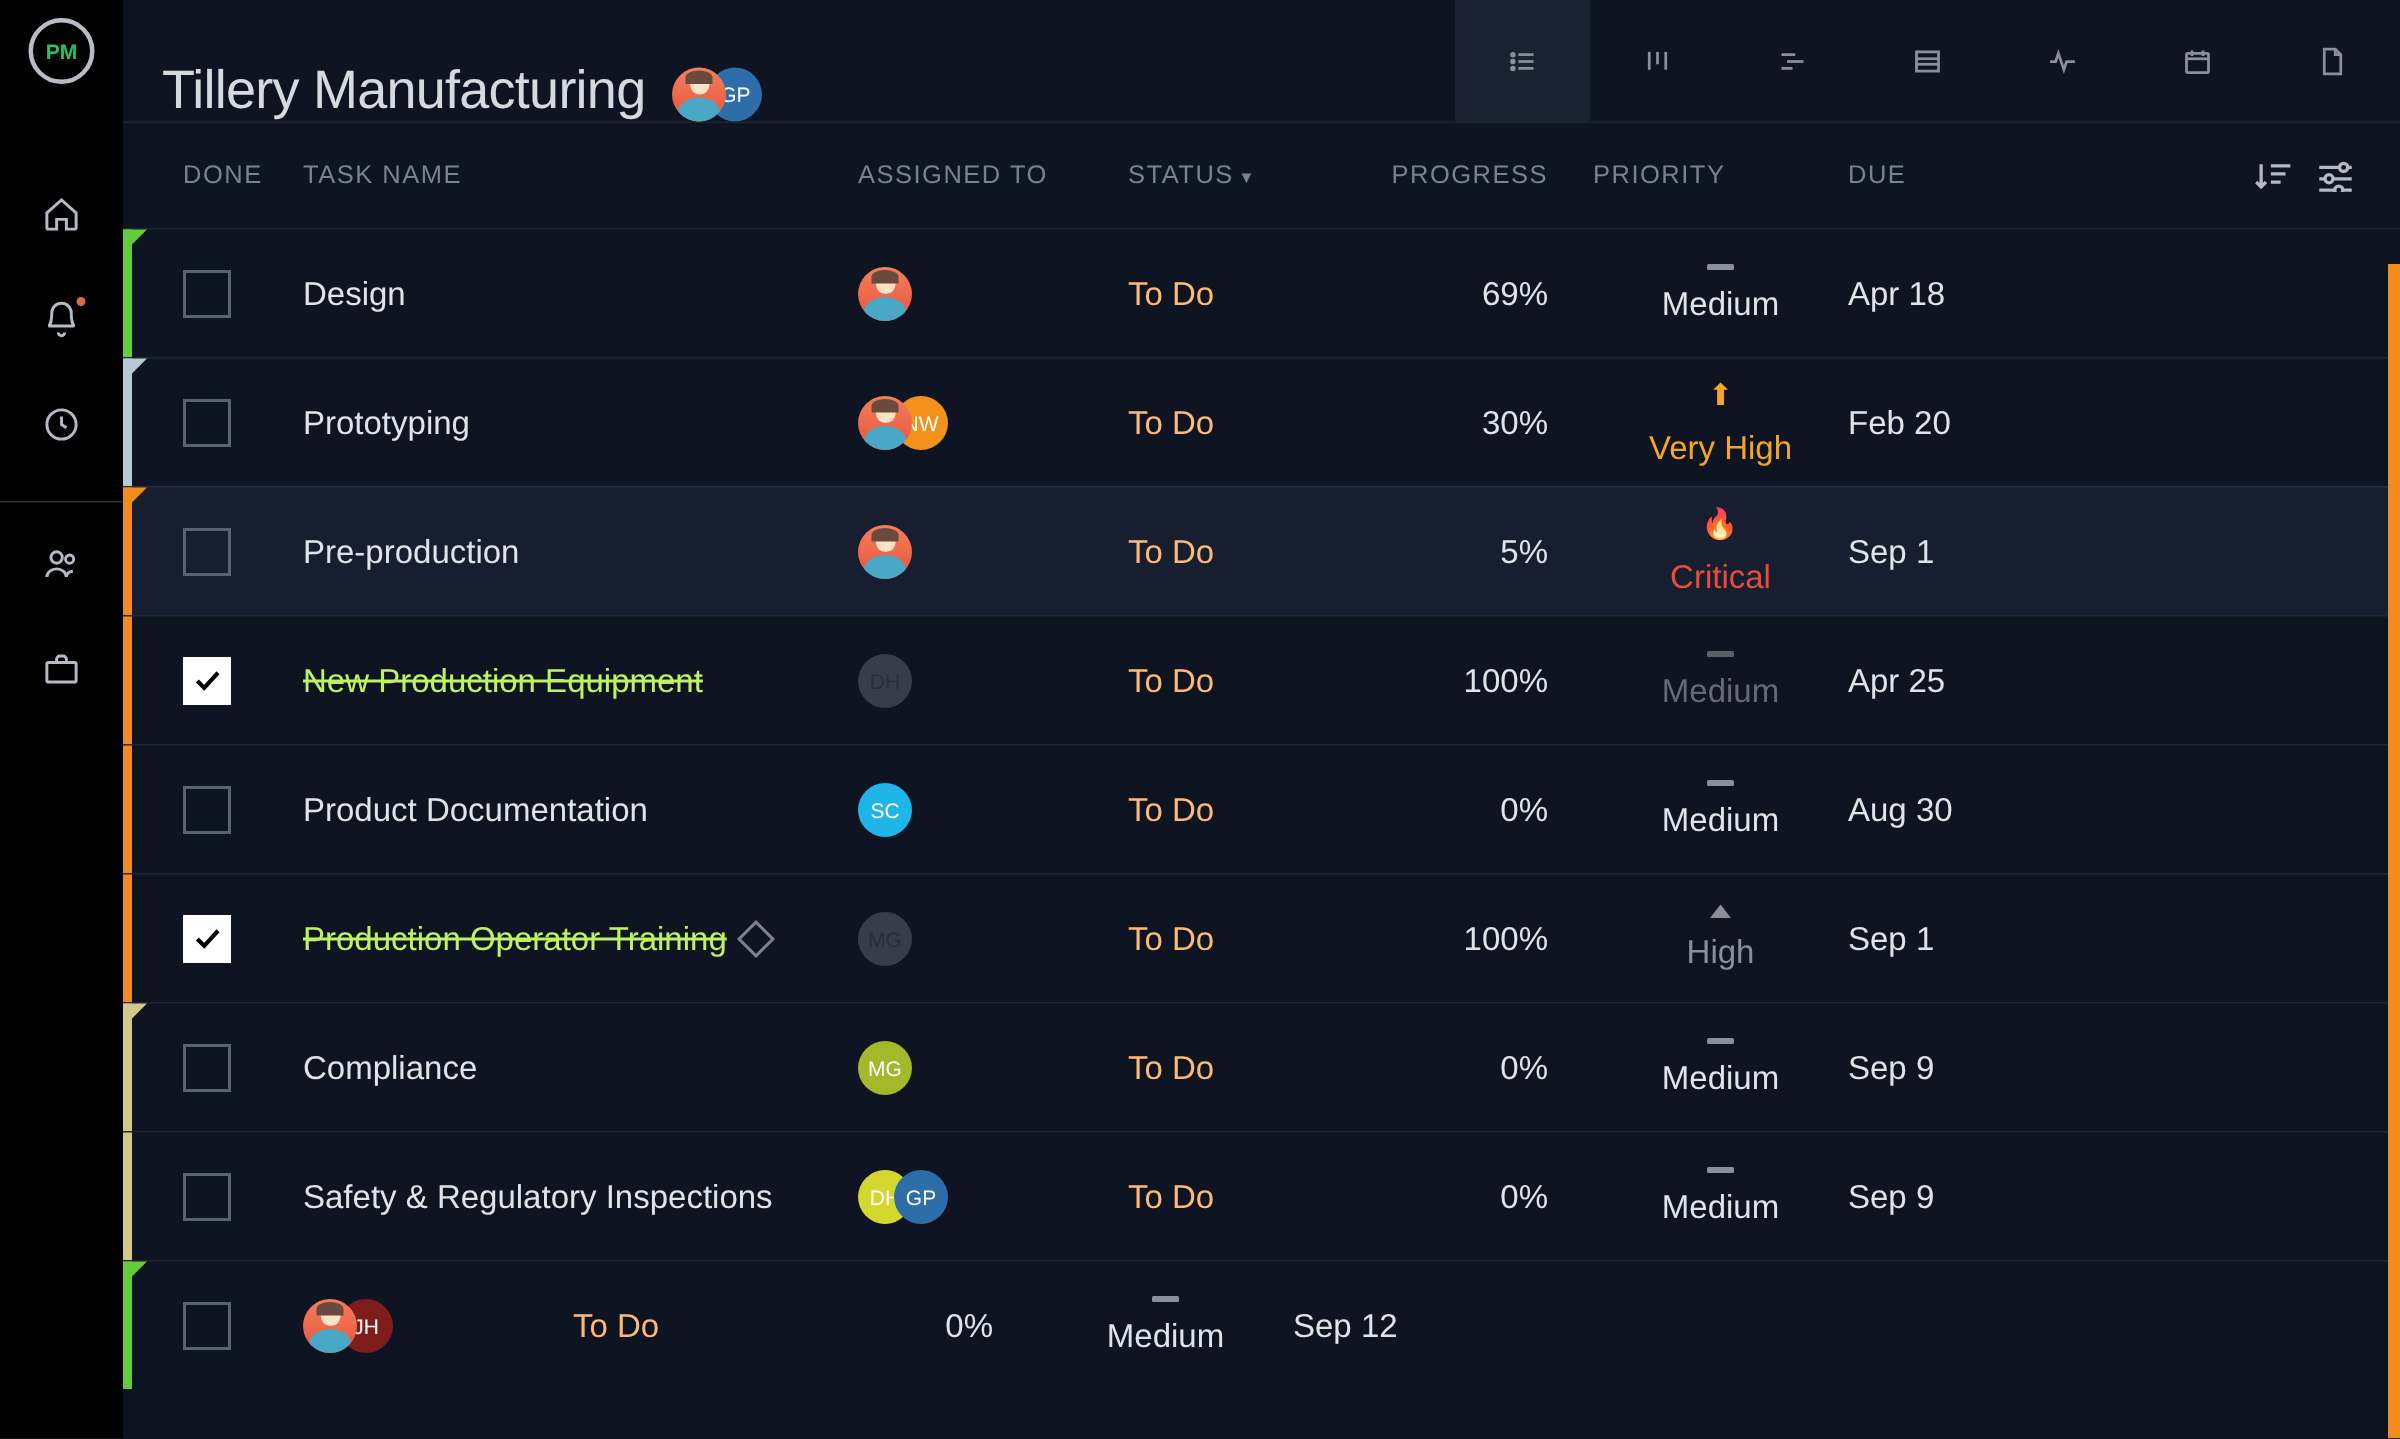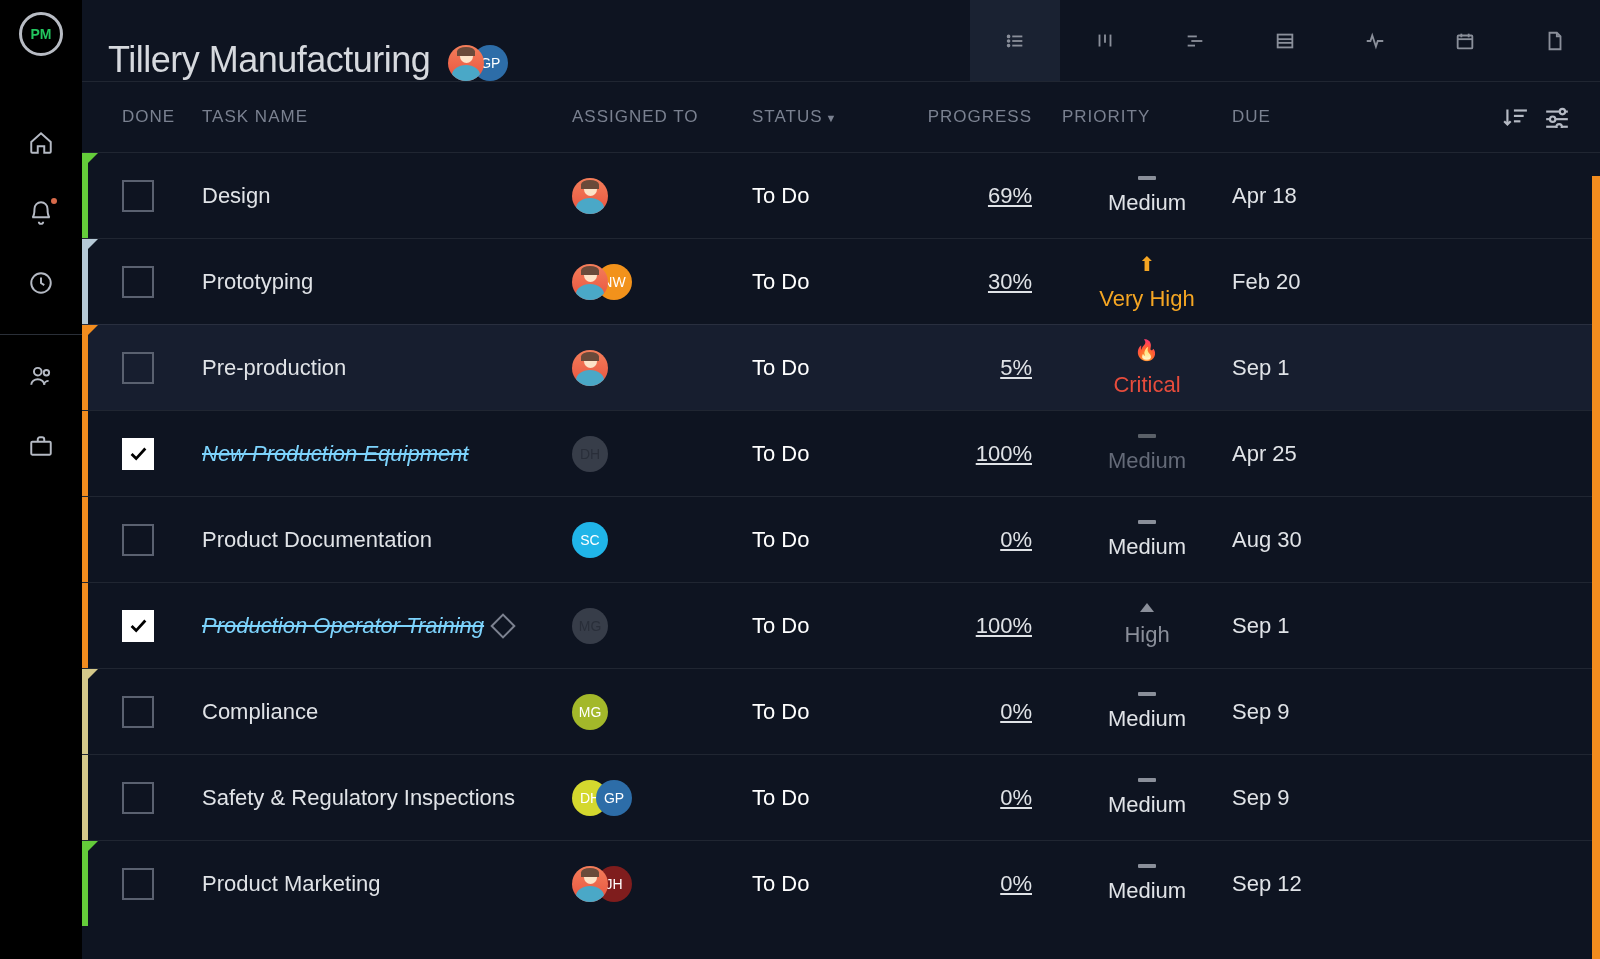--- a/index.html
+++ b/index.html
@@ -111,32 +111,32 @@
   .task-name { font-weight: 400; }
   .task-name.done { text-decoration: line-through; color:#646a78; }
   .task-name-wrap { display:flex; align-items:center; gap:10px;}
   .diamond {
     width:18px; height:18px; border:2px solid #7c8290; transform: rotate(45deg);
   }
   .assignees { display:flex; }
   .assignees > * { width:36px; height:36px; border-radius:50%; }
   .assignees .overlap-left { margin-left:-12px; }
   .av-dim { opacity:0.45; background:#6a6f7a; }
-  .status-cell { color:#ffffff; }
-  .progress-cell { text-align:right; padding-right:30px;text-decoration:underline; }
+  .status-cell { color:#fdba74; }
+  .progress-cell { text-align:right; padding-right:30px; }
   .priority-cell { display:flex; align-items:center; gap:10px;flex-direction:column; }
   .pri-dash { width:18px; height:4px; background:#8a8f9a; border-radius:1px; }
   .pri-up { width:0; height:0; border-left:7px solid transparent; border-right:7px solid transparent; border-bottom:9px solid #8a8f9a;}
   .pri-arrow-up { color:#f5a623; font-size:20px; }
   .pri-flame { color:#e74c3c; font-size:20px; }
   .pri-label-medium { color:#e0e3e7; }
   .pri-label-high { color:#8a8f9a; }
   .pri-label-veryhigh { color:#f5a623; }
   .pri-label-critical { color:#e74c3c; }
-  .done-row .task-name{ color:#7dd3fc; text-decoration:line-through;font-style:italic;}
+  .done-row .task-name{ color:#bef264; text-decoration:line-through;}
   .done-row .priority-cell, .done-row .pri-label-medium { color:#646a78;}
   .done-row .pri-dash { background:#5a6068;}
   .scroll-stripe { position:absolute; right:0; top:94px; bottom:0; width:8px; background:#f28c1e;}
 </style>
 </head>
 <body>
 
 <div class="app">
 
   <div class="sidebar">
@@ -478,25 +478,20 @@
               <span class="pri-label-medium">Medium</span>
             </div>
             <div class="col-due">Sep 9</div>
           </div>
           <div class="task-row">
             <div class="stripe" style="background: rgb(100, 204, 58);"></div>
             <div class="corner" style="border-top-color: rgb(100, 204, 58);"></div>
             <div class="col-done">
               <div class="checkbox"></div>
             </div>
-            <div class="col-name">
-              <div class="task-name-wrap">
-                <div class="task-name">Product Marketing</div>
-              </div>
-            </div>
             <div class="col-assigned">
               <div class="assignees">
                 <div class="avatar-pic">
                   <div class="hair"></div>
                 </div>
                 <div class="avatar-initial overlap-left" style="background: #7f1d1d;">JH</div>
               </div>
             </div>
             <div class="col-status status-cell">To Do</div>
             <div class="col-progress progress-cell">0%</div>

